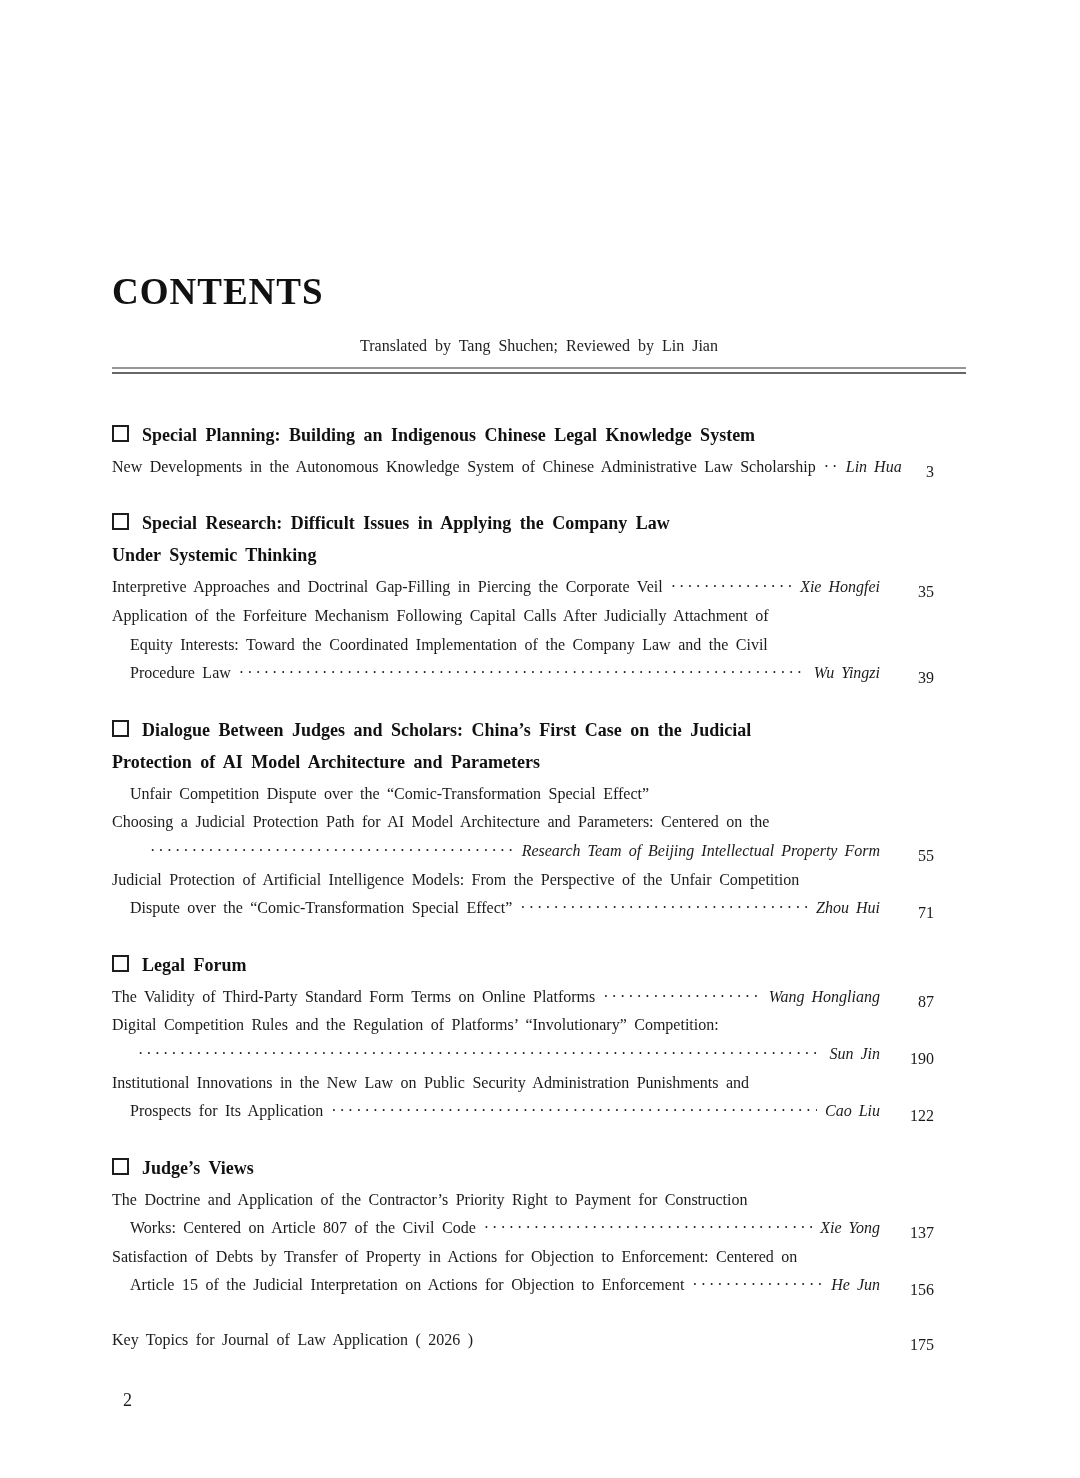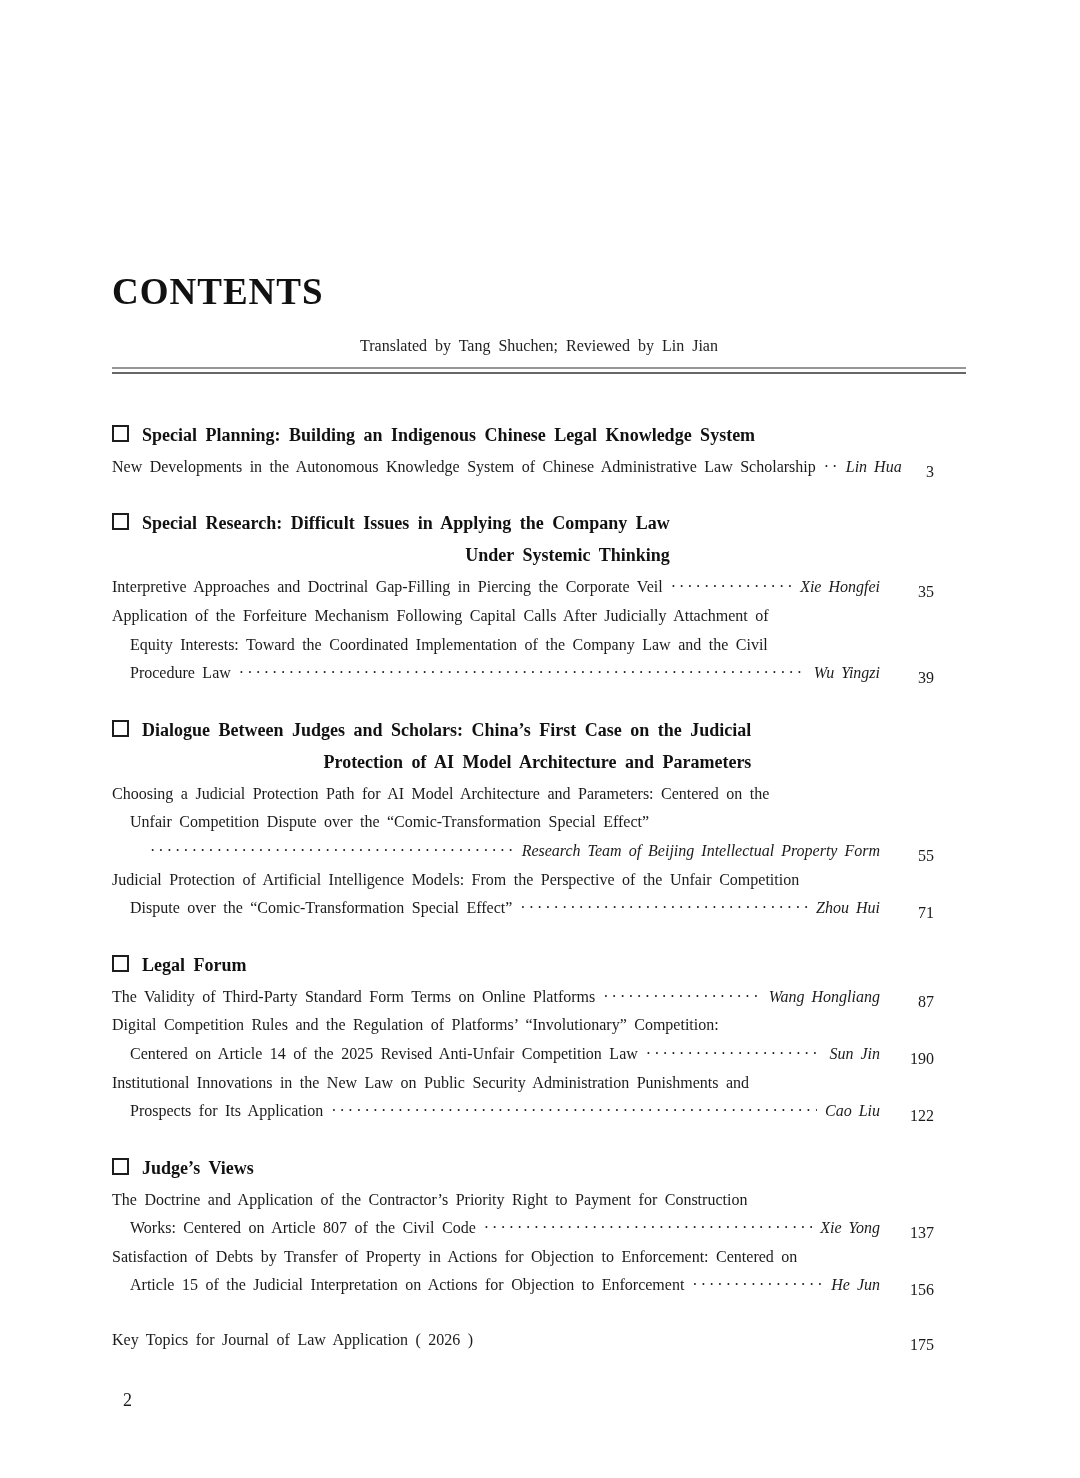--- a/index.html
+++ b/index.html
@@ -10,21 +10,21 @@
   .content{position:absolute;left:112px;top:12px;width:854px;}
   .page-title{
     margin-top:260px;font-size:37px;line-height:40px;font-weight:bold;
     letter-spacing:1px;color:#111;
   }
   .byline{margin-top:24px;text-align:center;font-size:16px;line-height:18px;word-spacing:4px;color:#222;}
   .rule{margin-top:12px;height:3px;border-top:2px solid #979797;border-bottom:2px solid #676767;}
   .section{margin-top:26px;}
   .section.first{margin-top:45px;}
   .heading{font-size:18px;line-height:32px;font-weight:bold;word-spacing:4px;color:#111;}
-  .heading-inner{display:inline-block;text-align:right;}
+  .heading-inner{display:inline-block;text-align:left;}
   .checkbox{
     display:inline-block;width:13px;height:13px;border:2px solid #1d1d1d;
     margin-right:13px;vertical-align:-1px;background:#fff;
   }
   .entries{margin-top:2px;}
   .entry{display:flex;align-items:flex-end;}
   .entry-main{width:768px;}
   .entry-line{font-size:16px;line-height:28.6px;word-spacing:3.5px;white-space:nowrap;}
   .entry-line.indent{padding-left:18px;}
   .lastline{display:flex;align-items:baseline;}
@@ -91,22 +91,22 @@
             </div>
             <span class="entry-page">39</span>
           </div>
         </div>
       </div>
       <div class="section">
         <div class="heading"><span class="heading-inner"><span class="checkbox"></span><span>Dialogue Between Judges and Scholars: China’s First Case on the Judicial</span><br><span>Protection of AI Model Architecture and Parameters</span></span></div>
         <div class="entries">
           <div class="entry">
             <div class="entry-main">
+              <div class="entry-line indent">Unfair Competition Dispute over the “Comic-Transformation Special Effect”</div>
               <div class="entry-line">Choosing a Judicial Protection Path for AI Model Architecture and Parameters: Centered on the</div>
-              <div class="entry-line indent">Unfair Competition Dispute over the “Comic-Transformation Special Effect”</div>
               <div class="entry-line lastline leader-only">
                 <span class="leader"></span>
                 <span class="author">Research Team of Beijing Intellectual Property Form</span>
               </div>
             </div>
             <span class="entry-page">55</span>
           </div>
           <div class="entry">
             <div class="entry-main">
               <div class="entry-line">Judicial Protection of Artificial Intelligence Models: From the Perspective of the Unfair Competition</div>
@@ -130,21 +130,20 @@
                 <span class="leader"></span>
                 <span class="author">Wang Hongliang</span>
               </div>
             </div>
             <span class="entry-page">87</span>
           </div>
           <div class="entry">
             <div class="entry-main">
               <div class="entry-line">Digital Competition Rules and the Regulation of Platforms’ “Involutionary” Competition:</div>
               <div class="entry-line lastline indent">
-                <span class="etext">Centered on Article 14 of the 2025 Revised Anti-Unfair Competition Law</span>
                 <span class="leader"></span>
                 <span class="author">Sun Jin</span>
               </div>
             </div>
             <span class="entry-page">190</span>
           </div>
           <div class="entry">
             <div class="entry-main">
               <div class="entry-line">Institutional Innovations in the New Law on Public Security Administration Punishments and</div>
               <div class="entry-line lastline indent">

